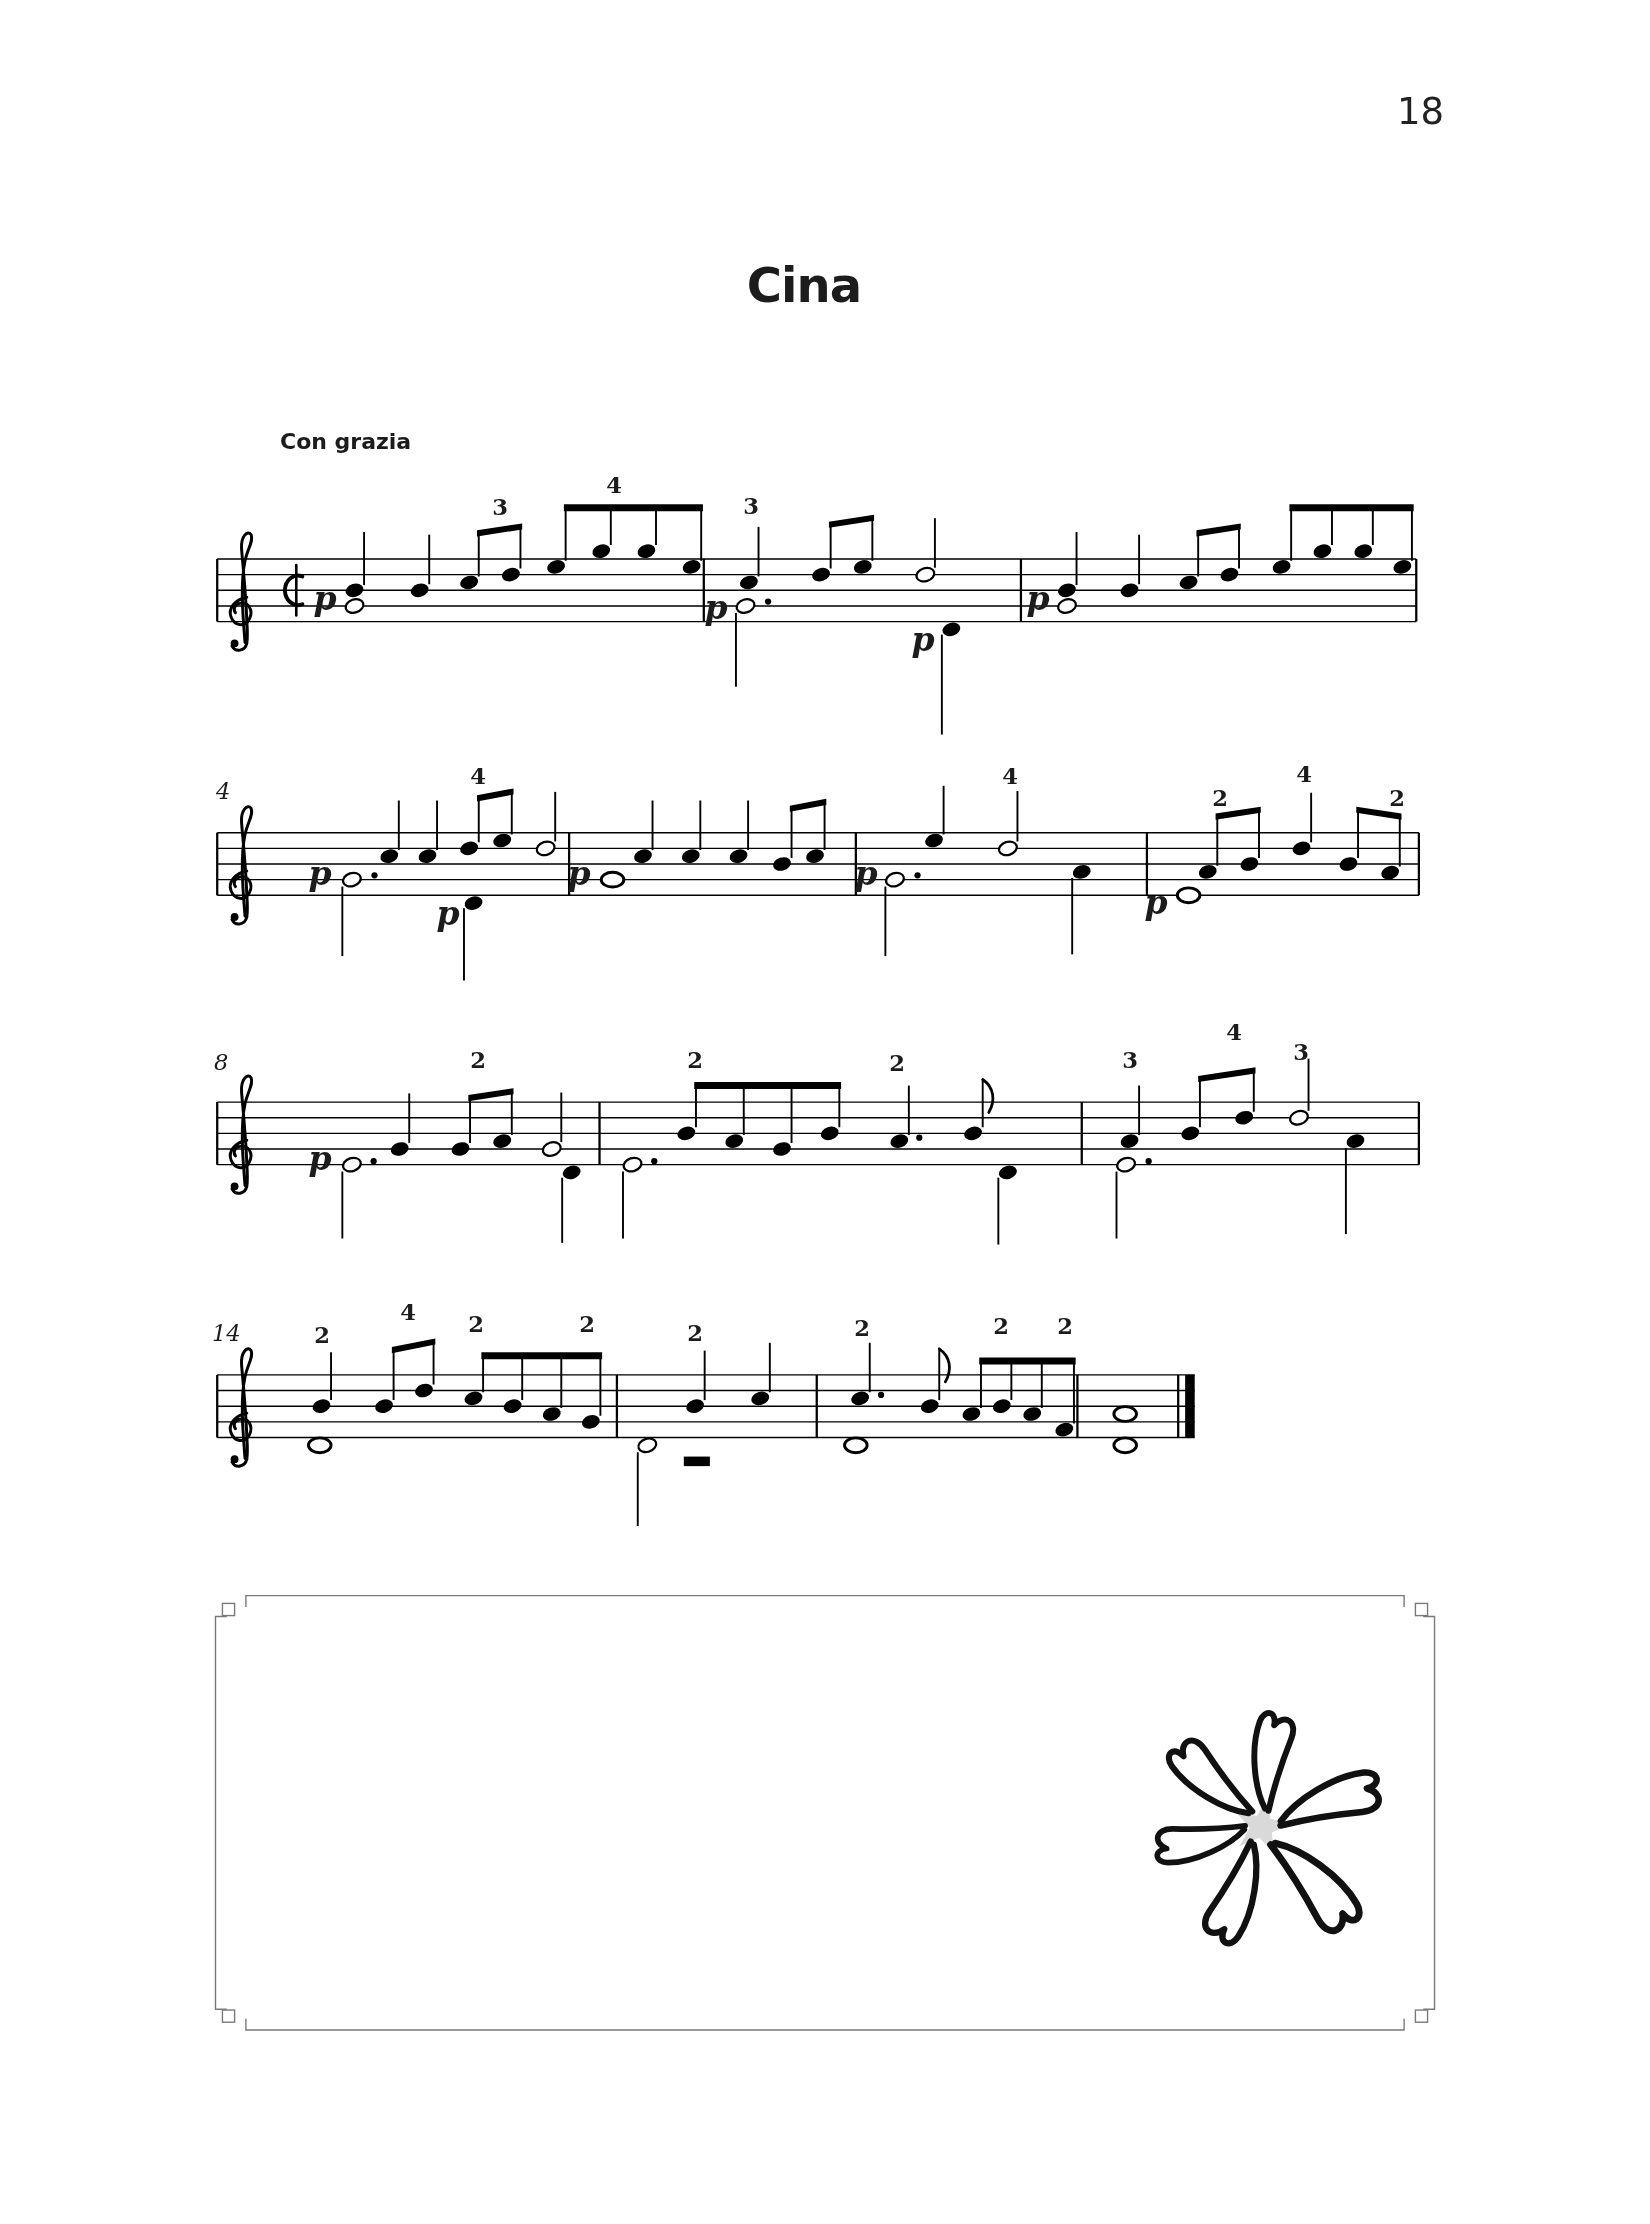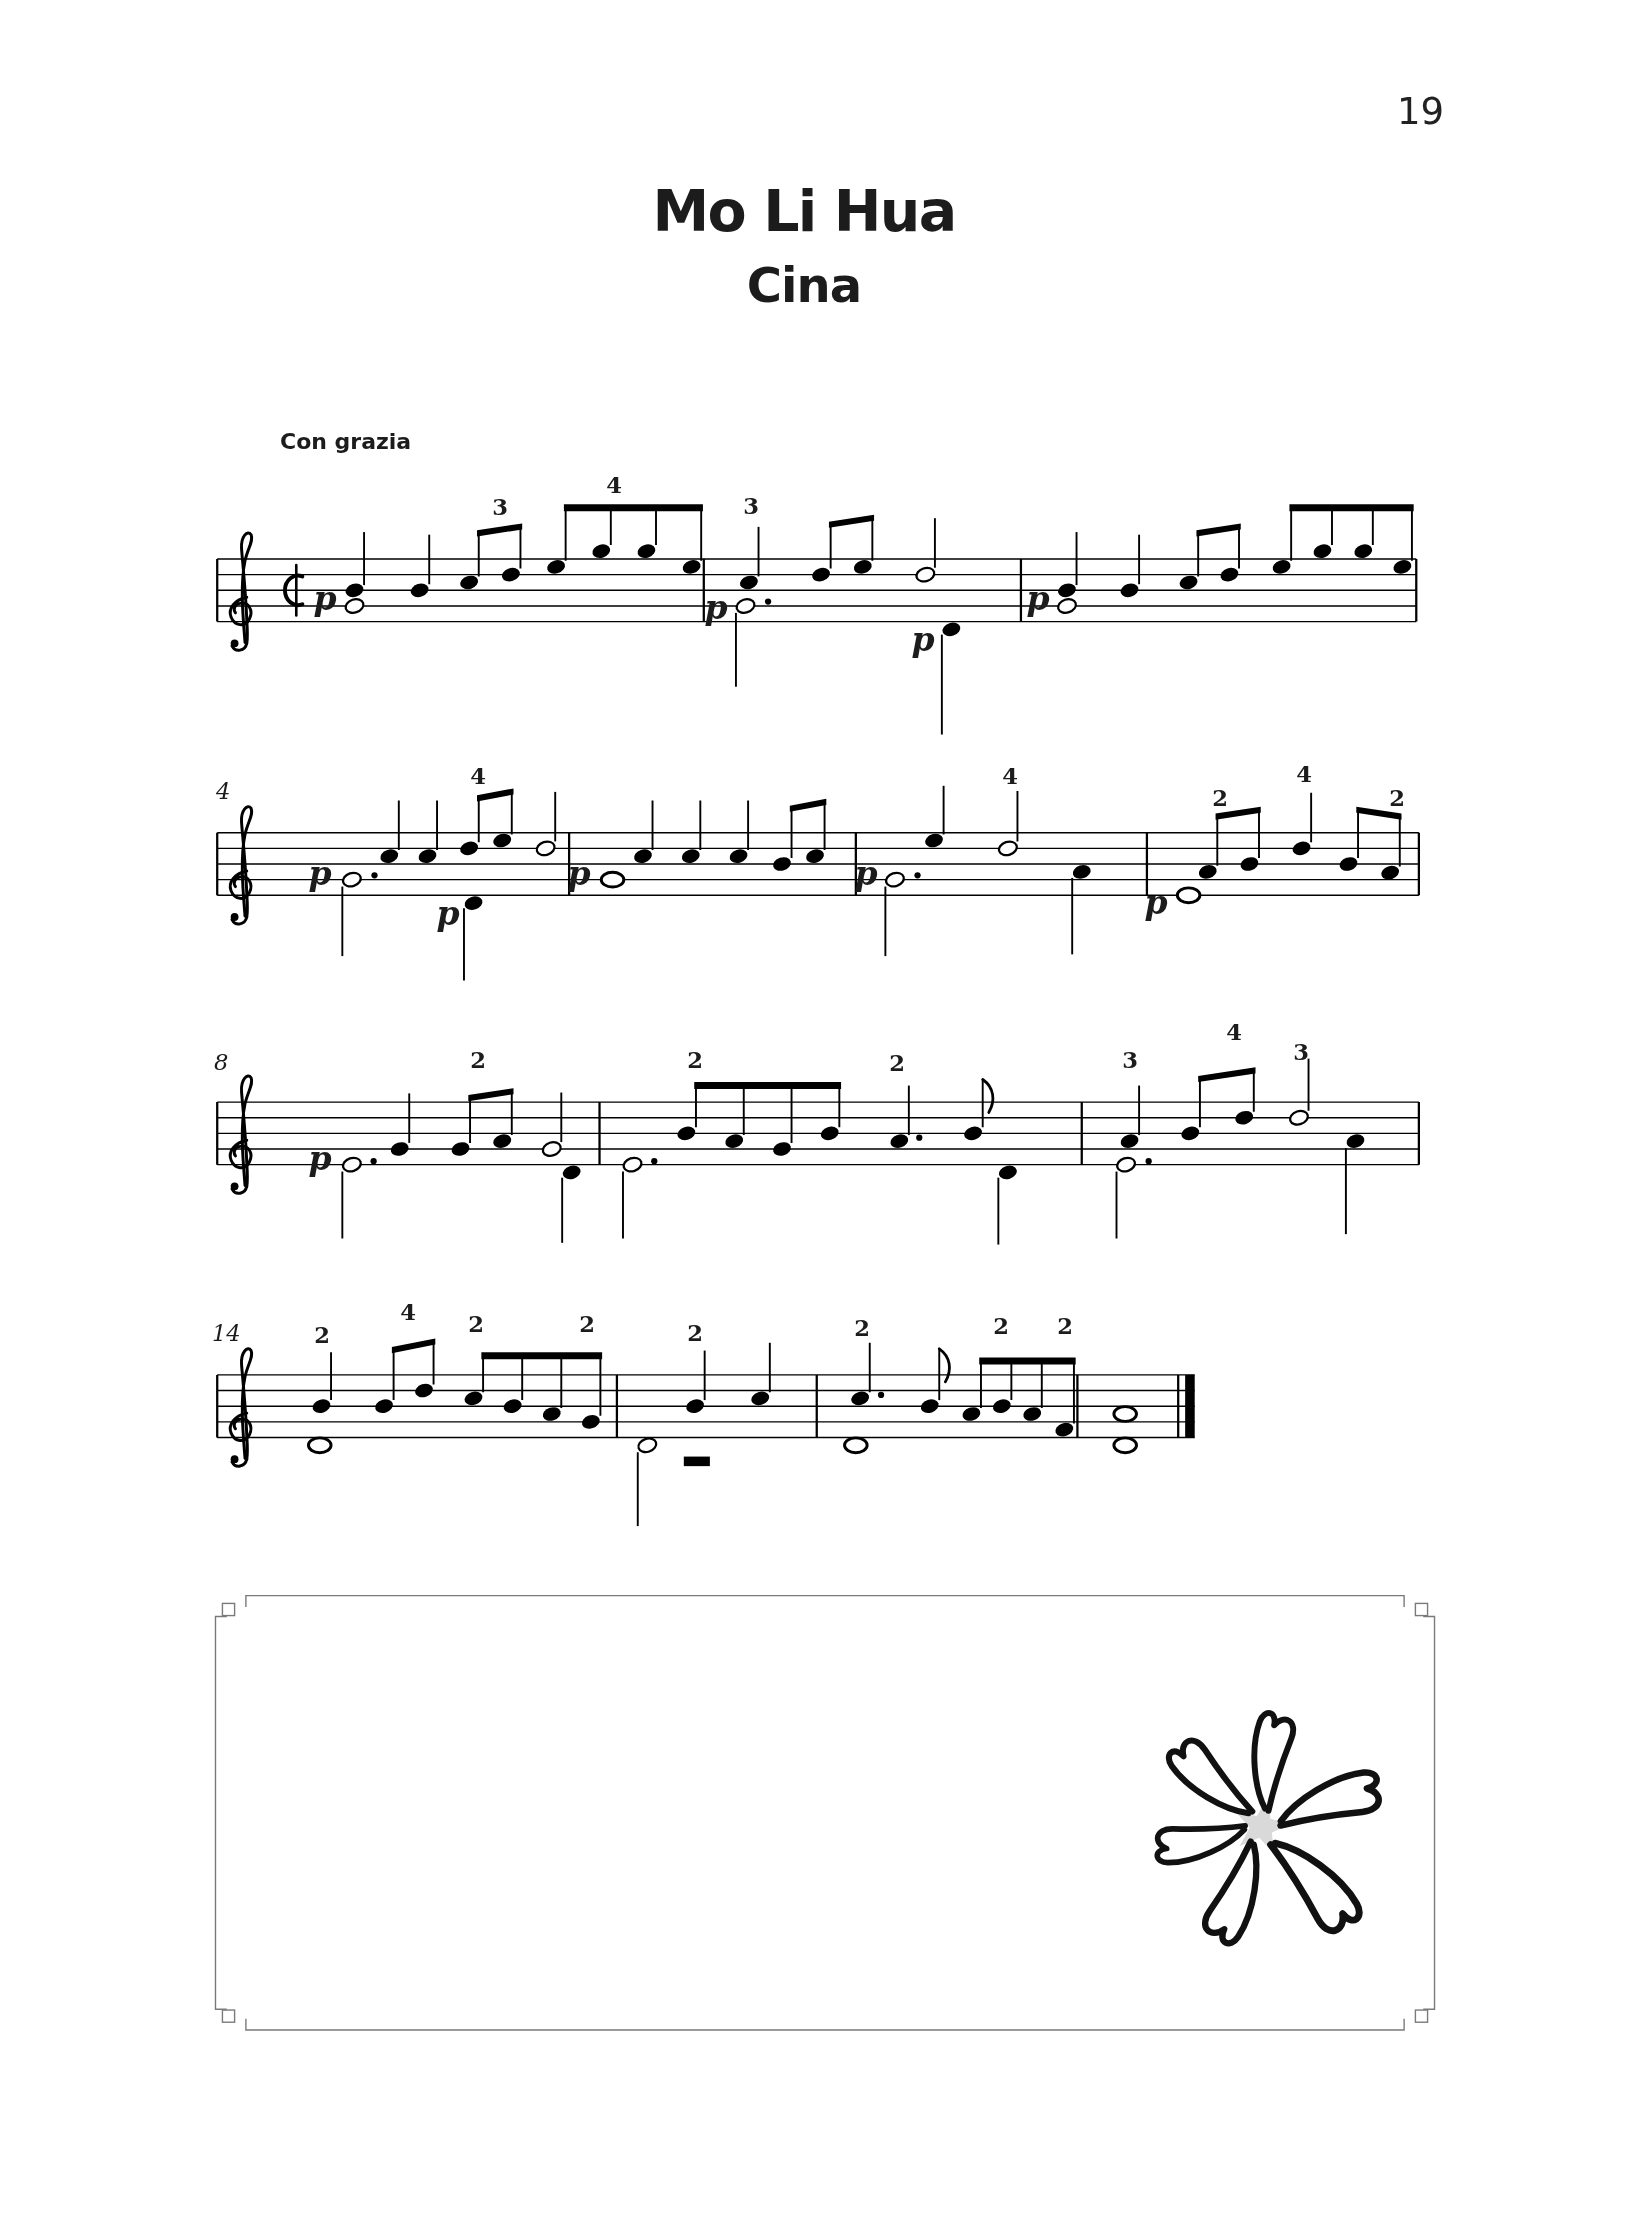--- a/index.html
+++ b/index.html
@@ -31,22 +31,21 @@
   .boxsq{stroke:#7a7a7a;stroke-width:1.6;fill:#fff;}
   .petal{stroke:#111;stroke-width:6.5;fill:#fff;stroke-linecap:round;stroke-linejoin:round;}
   #info-text{left:290px;top:1689px;font-size:31px;letter-spacing:-0.3px;line-height:71px;color:#1a1a1a;}
   #info-text div{white-space:nowrap;}
 </style>
 </head>
 <body>
 
 <div id="page">
 
-  <span id="page-number" class="abs">19</span>
-  <div class="abs title-wrap" id="title">Mo Li Hua</div>
+  <span id="page-number" class="abs">18</span>
   <div class="abs title-wrap" id="subtitle">Cina</div>
   <span id="tempo" class="abs">Con grazia</span>
 
   <svg id="score-svg" class="abs" width="1650" height="2225" viewBox="0 0 1899 2560">
 
     <g>
       <path class="sl" d="M250,643H1630 M250,661H1630 M250,679H1630 M250,697H1630 M250,715H1630"></path>
       <path class="bl" d="M250,643V715 M810,643V715 M1175,643V715 M1630,643V715"></path>
       <g class="clef" transform="translate(262,643)">
         <path d="M20,96C18,70 14,30 20,2C23,-12 30,-21 27,-28C23,-34 15,-26 16,-12C17,2 21,40 22,70C23,84 23,92 22,97"></path>

